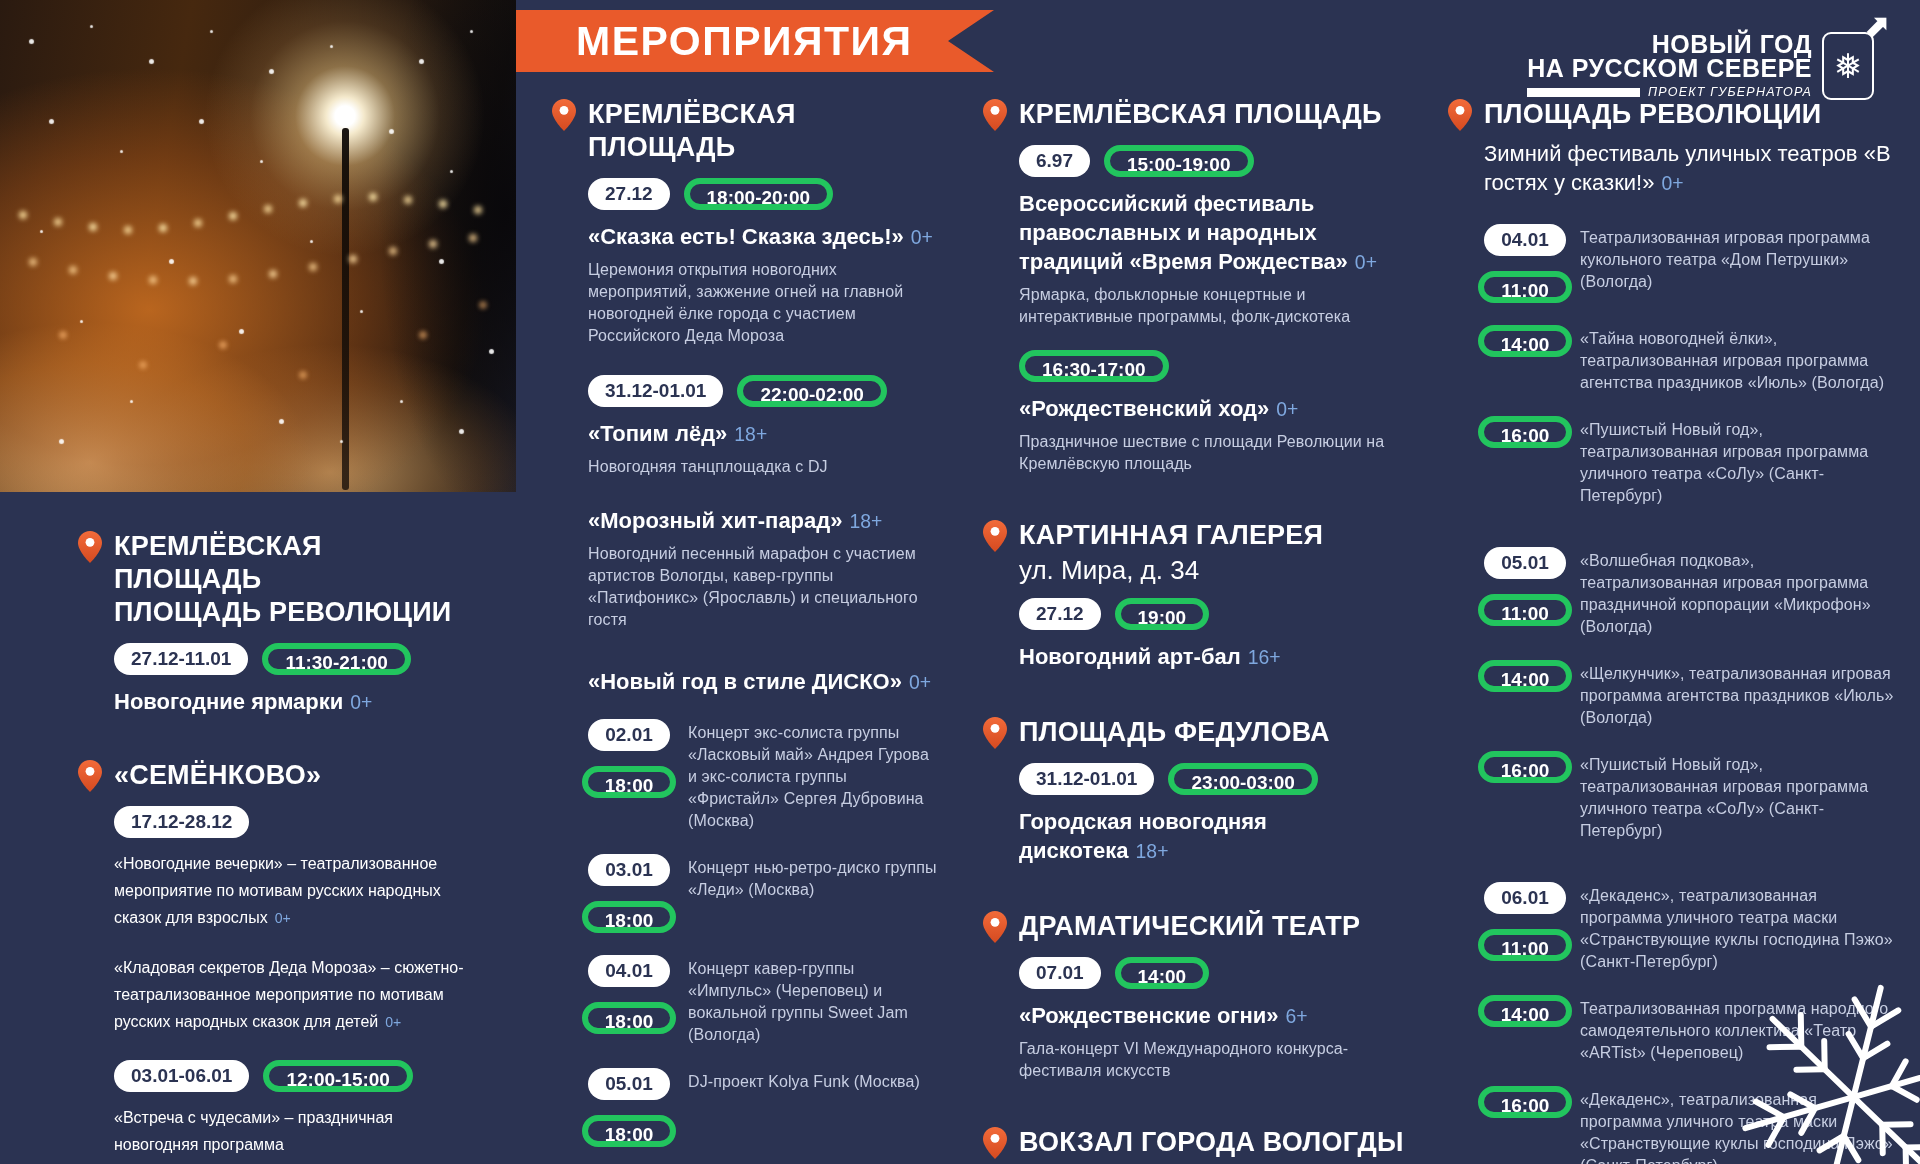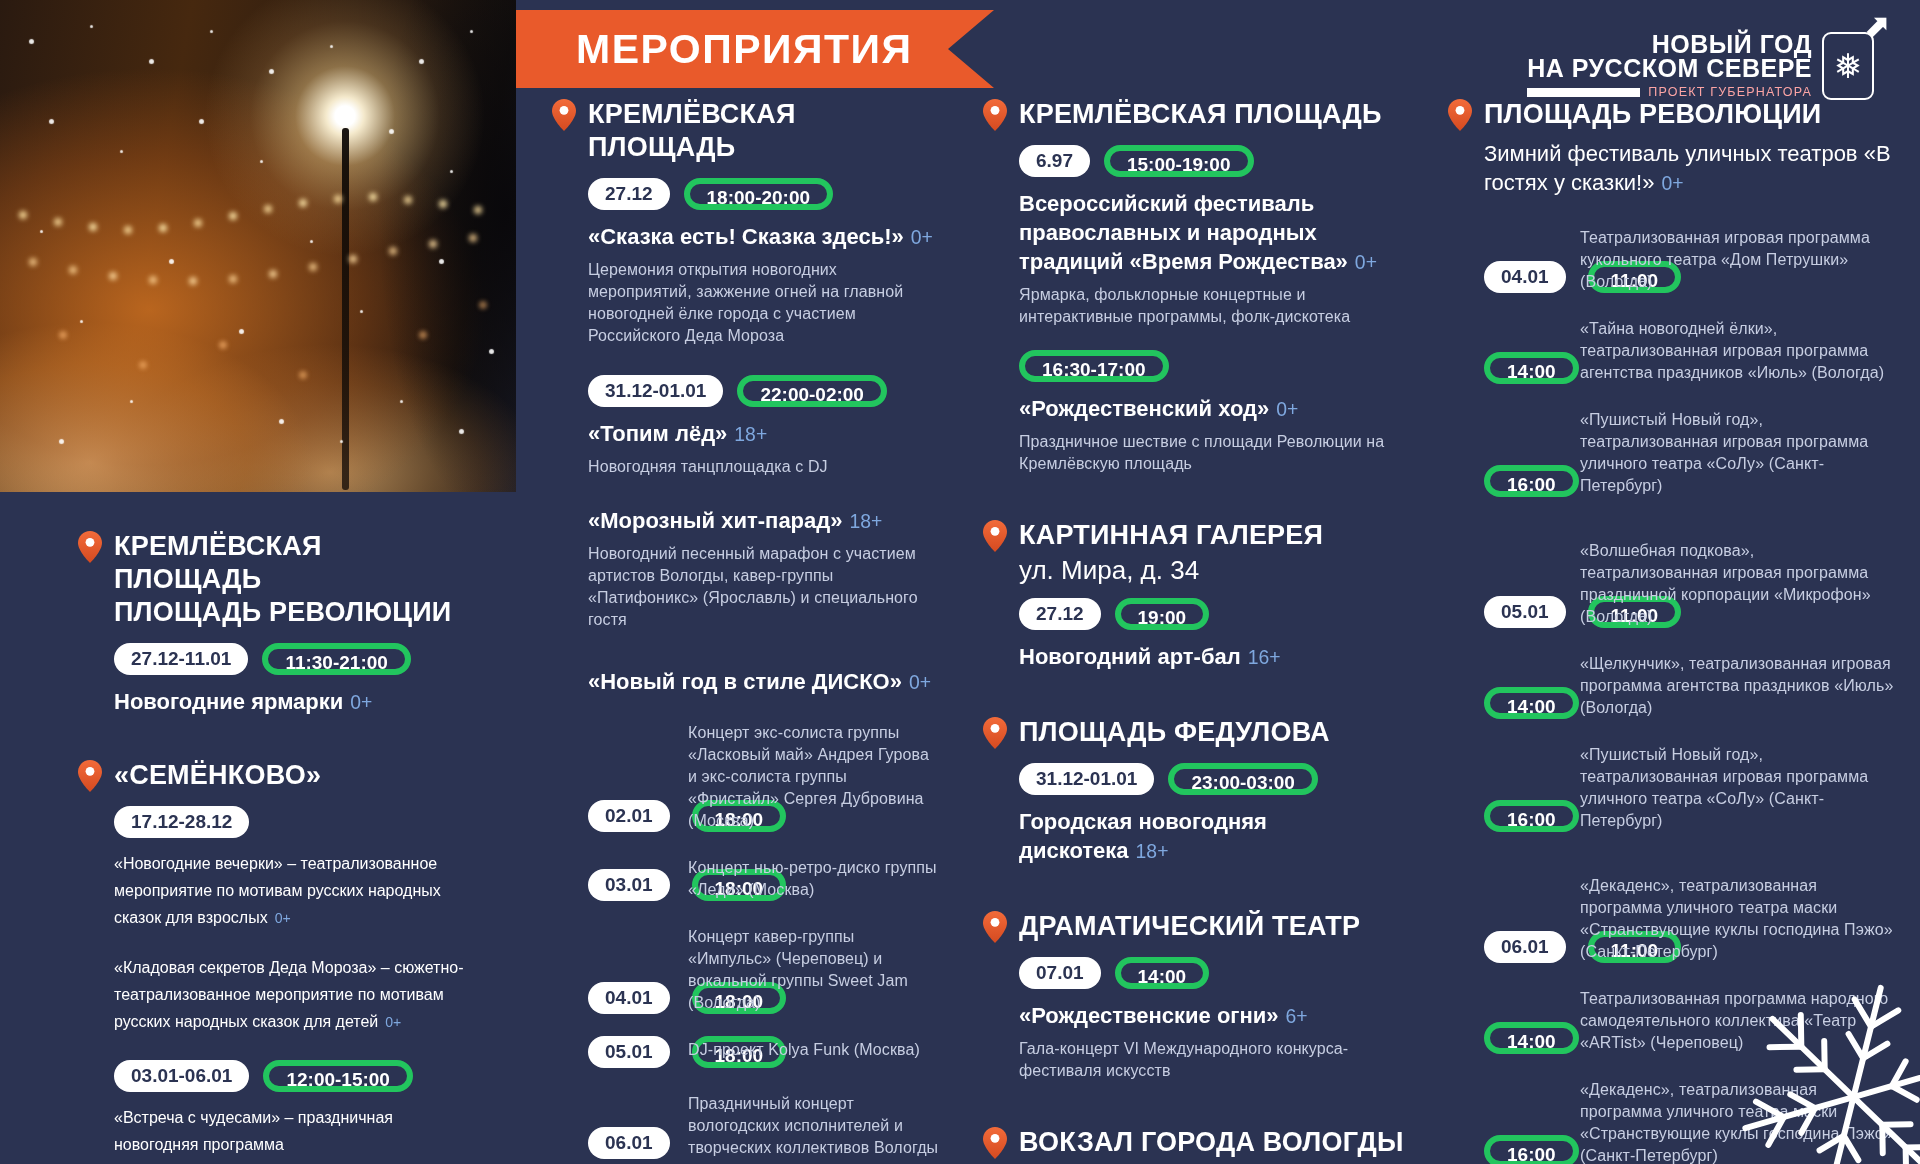--- a/index.html
+++ b/index.html
@@ -39,53 +39,53 @@
     box-shadow:
       30px 40px 1px 1px #fff, 90px 25px 1px 0 #fff, 150px 60px 1px 1px #fff, 210px 30px 1px 0 #fff,
       270px 70px 1px 1px #fff, 330px 45px 1px 0 #fff, 420px 60px 1px 1px #fff, 470px 30px 1px 0 #fff,
       50px 120px 1px 1px #fff, 120px 150px 1px 0 #fff, 200px 120px 1px 1px #fff, 260px 160px 1px 0 #fff,
       390px 130px 1px 1px #fff, 450px 170px 1px 0 #fff, 40px 230px 1px 0 #fff, 170px 260px 1px 1px #fff,
       310px 240px 1px 0 #fff, 440px 260px 1px 1px #fff, 80px 320px 1px 0 #fff, 240px 330px 1px 1px #fff,
       360px 310px 1px 0 #fff, 490px 350px 1px 1px #fff, 130px 400px 1px 0 #fff, 280px 420px 1px 1px #fff,
       400px 400px 1px 0 #fff, 60px 440px 1px 1px #fff, 340px 440px 1px 0 #fff, 460px 430px 1px 1px #fff;}
 
   
-  #banner{position:absolute;left:516px;top:10px;width:478px;height:78px;background:#E95A2B;
+  #banner{position:absolute;left:516px;top:10px;width:478px;height:62px;background:#E95A2B;
     clip-path:polygon(0 0,100% 0,calc(100% - 46px) 50%,100% 100%,0 100%);
     display:flex;align-items:center;padding-left:60px;box-sizing:border-box;}
   #banner .t{font-size:41px;font-weight:bold;letter-spacing:1.5px;color:#fff;}
 
   
   #logo{position:absolute;right:46px;top:20px;display:flex;align-items:flex-start;gap:10px;}
   #logo .txt{text-align:right;margin-top:12px;}
   #logo .l1,#logo .l2{font-weight:bold;font-size:25px;line-height:24px;letter-spacing:.5px;white-space:nowrap;}
   #logo .sub{display:flex;align-items:center;gap:8px;margin-top:5px;}
   #logo .bar{flex:1;height:9px;background:#fff;}
-  #logo .sl{font-size:12.5px;letter-spacing:1.2px;white-space:nowrap;color:#fca5a5;}
+  #logo .sl{font-size:12.5px;letter-spacing:1.2px;white-space:nowrap;color:#ffffff;font-style:italic;}
   #logo .flakebox{width:48px;height:64px;border:2.5px solid #fff;border-radius:9px;margin-top:12px;
     display:flex;align-items:center;justify-content:center;font-size:34px;line-height:1;}
   #logo .arr{position:absolute;right:-16px;top:-12px;font-size:30px;font-weight:bold;color:#fff;}
 
   
   .col{position:absolute;}
   .sec{position:relative;padding-left:36px;}
   .pin{position:absolute;left:0;top:1px;}
   h2.venue{margin:0;font-size:27px;line-height:33px;font-weight:bold;letter-spacing:.2px;color:#fff;}
   .addr{font-size:26px;line-height:28px;margin-top:4px;color:#fff;}
   .badge-row{display:flex;gap:14px;align-items:center;margin-top:14px;}
   .badge{display:inline-block;height:32px;line-height:32px;padding:0 17px;border-radius:17px;
          font-weight:bold;font-size:19px;white-space:nowrap;box-sizing:border-box;}
   .badge.solid{background:#fff;color:#2B3352;}
   .badge.outline{border:6px solid #22c55e;line-height:28px;color:#fff;background:transparent;}
   .title{font-size:22px;line-height:29px;font-weight:bold;color:#fff;margin-top:12px;}
   .para{font-size:16px;line-height:27px;color:#fff;margin-top:12px;}
   .age{color:#7FA8DF;font-weight:normal;font-size:.88em;margin-left:7px;}
   .desc{font-size:16px;line-height:22px;color:#C7CEE2;margin-top:7px;letter-spacing:.1px;}
   .srow{display:flex;gap:18px;margin-top:22px;}
-  .sbadges{flex:none;display:flex;flex-direction:row;gap:22px;align-items:flex-end;}
+  .sbadges{flex:none;display:flex;flex-direction:column;gap:15px;align-items:center;}
   .srow .desc{margin-top:3px;flex:1;}
 
   #col1{left:78px;top:530px;width:392px;}
   #col2{left:552px;top:98px;width:388px;}
   #col3{left:983px;top:98px;width:424px;}
   #col4{left:1448px;top:98px;width:446px;}
   #col2 .sbadges{width:82px;}
   #col4 .sbadges{width:82px;}
   #col4 .srow{gap:14px;}
 

